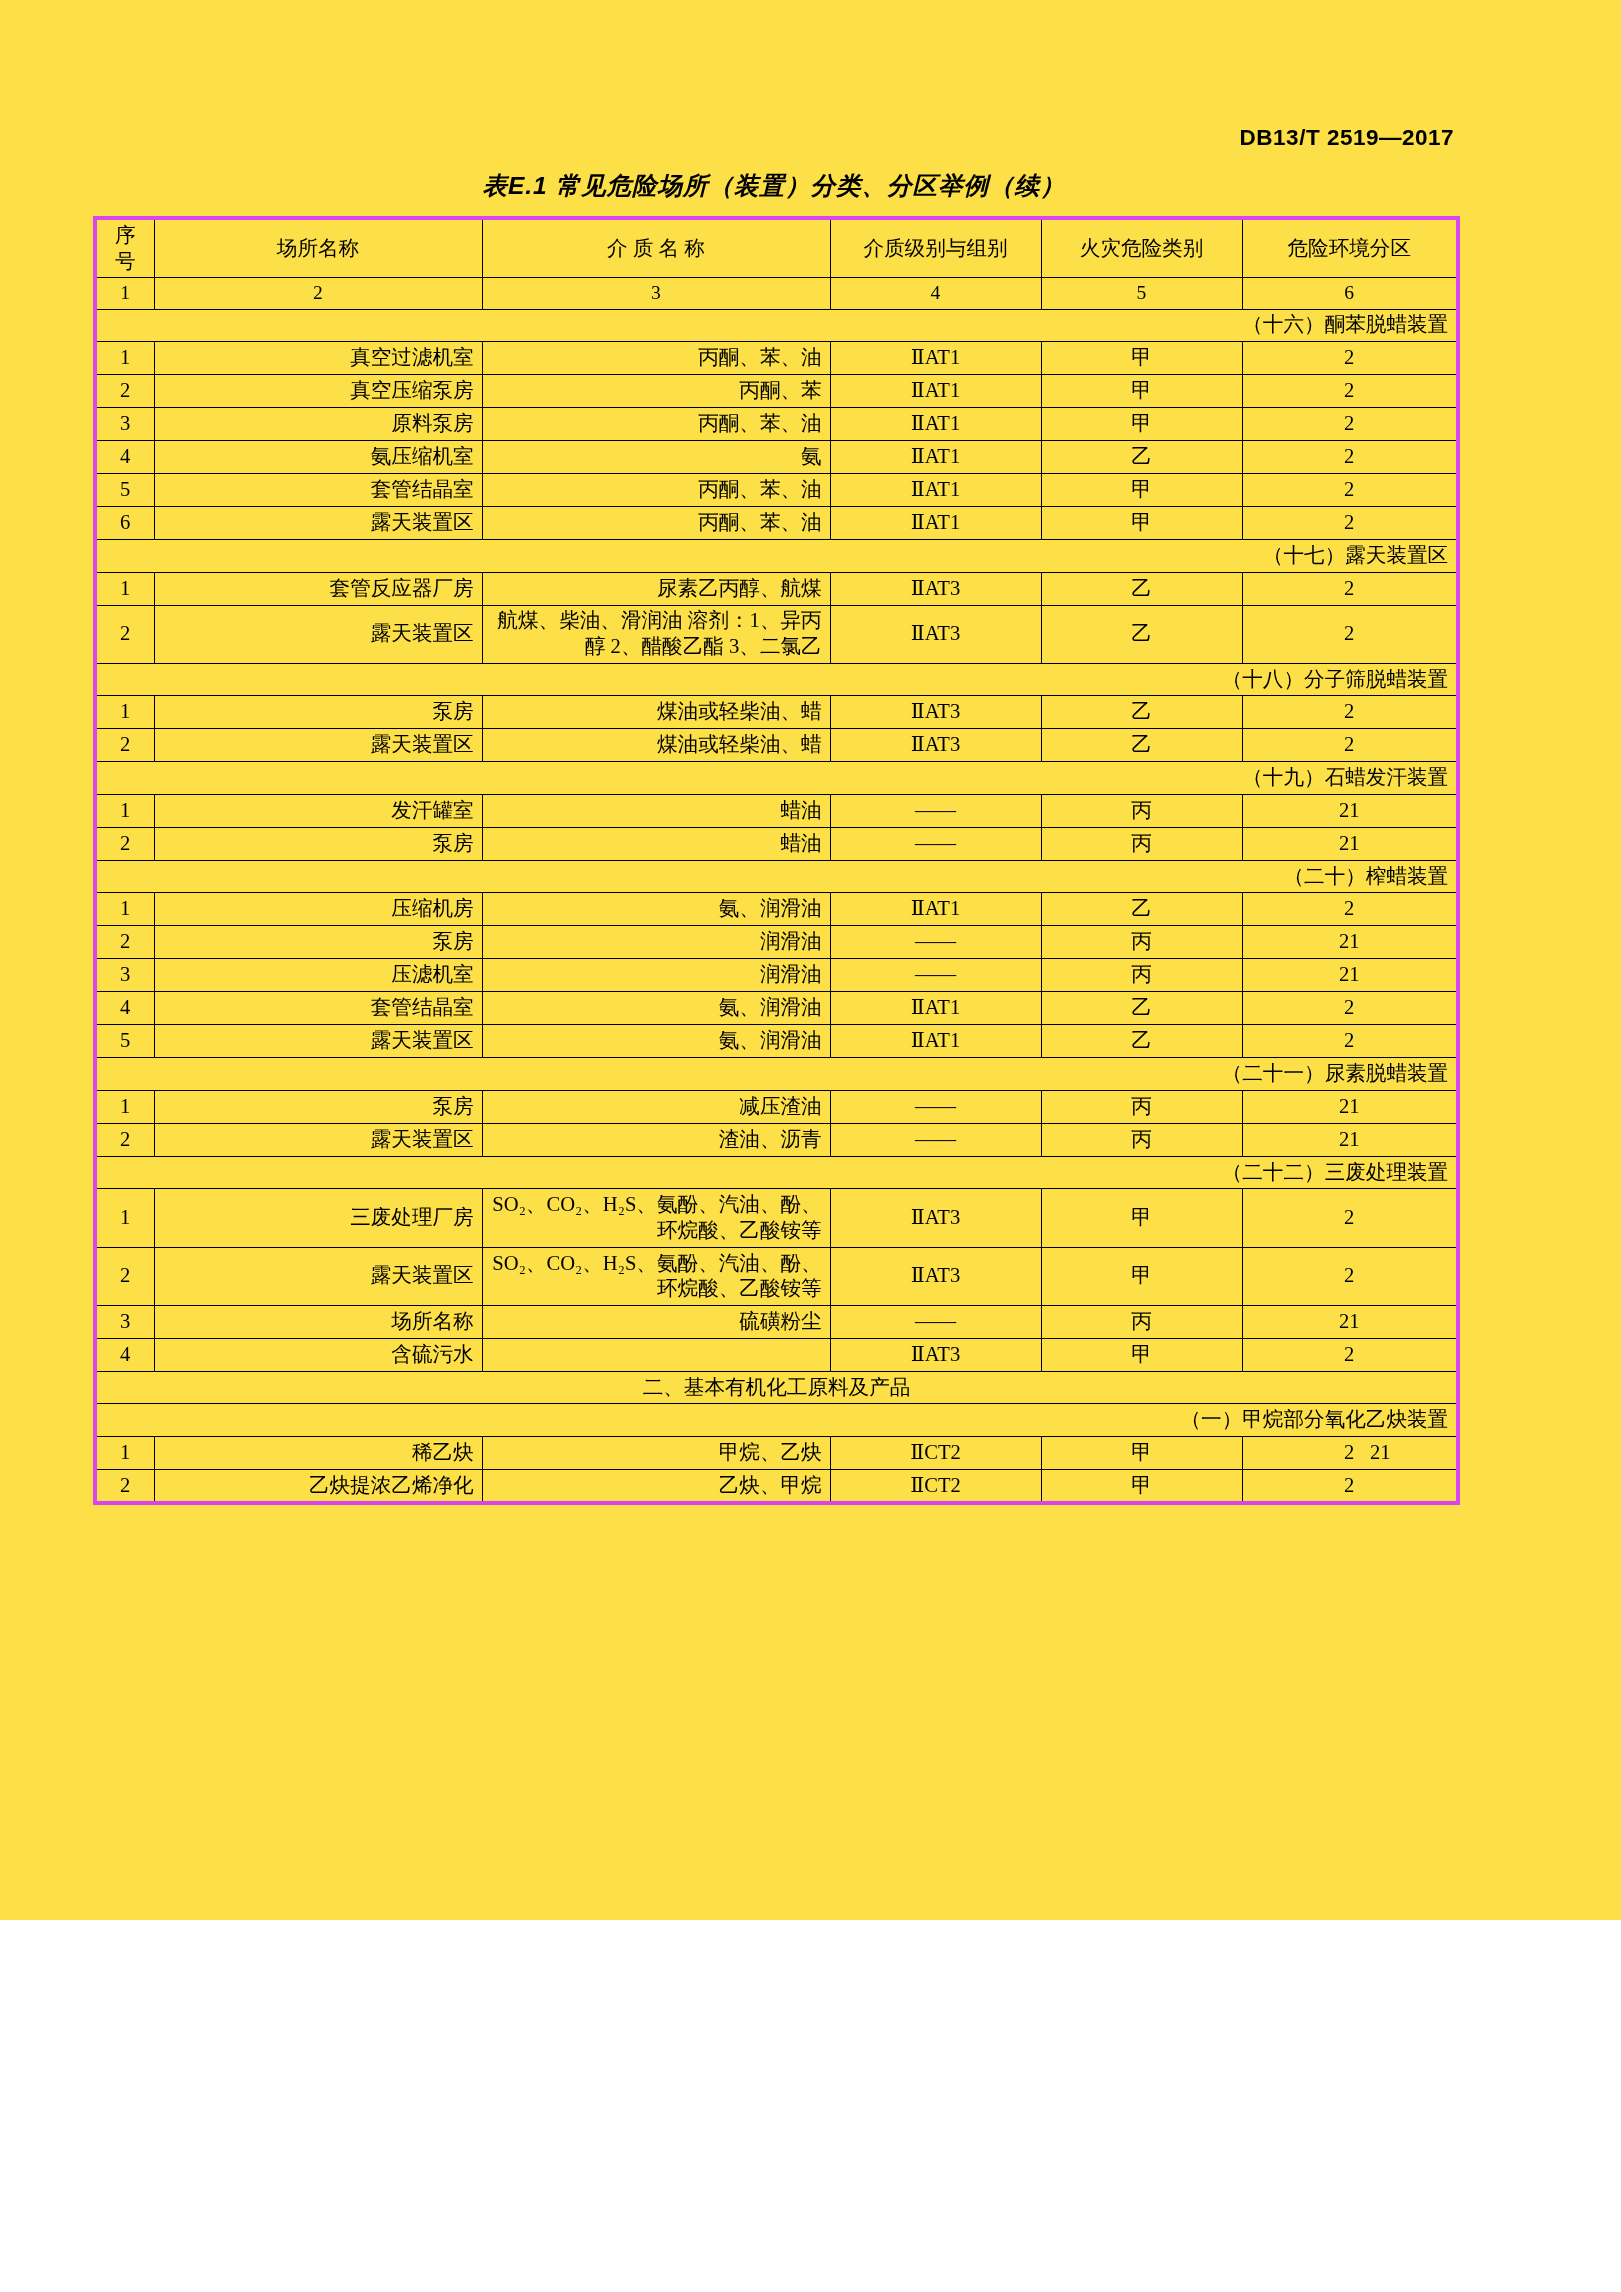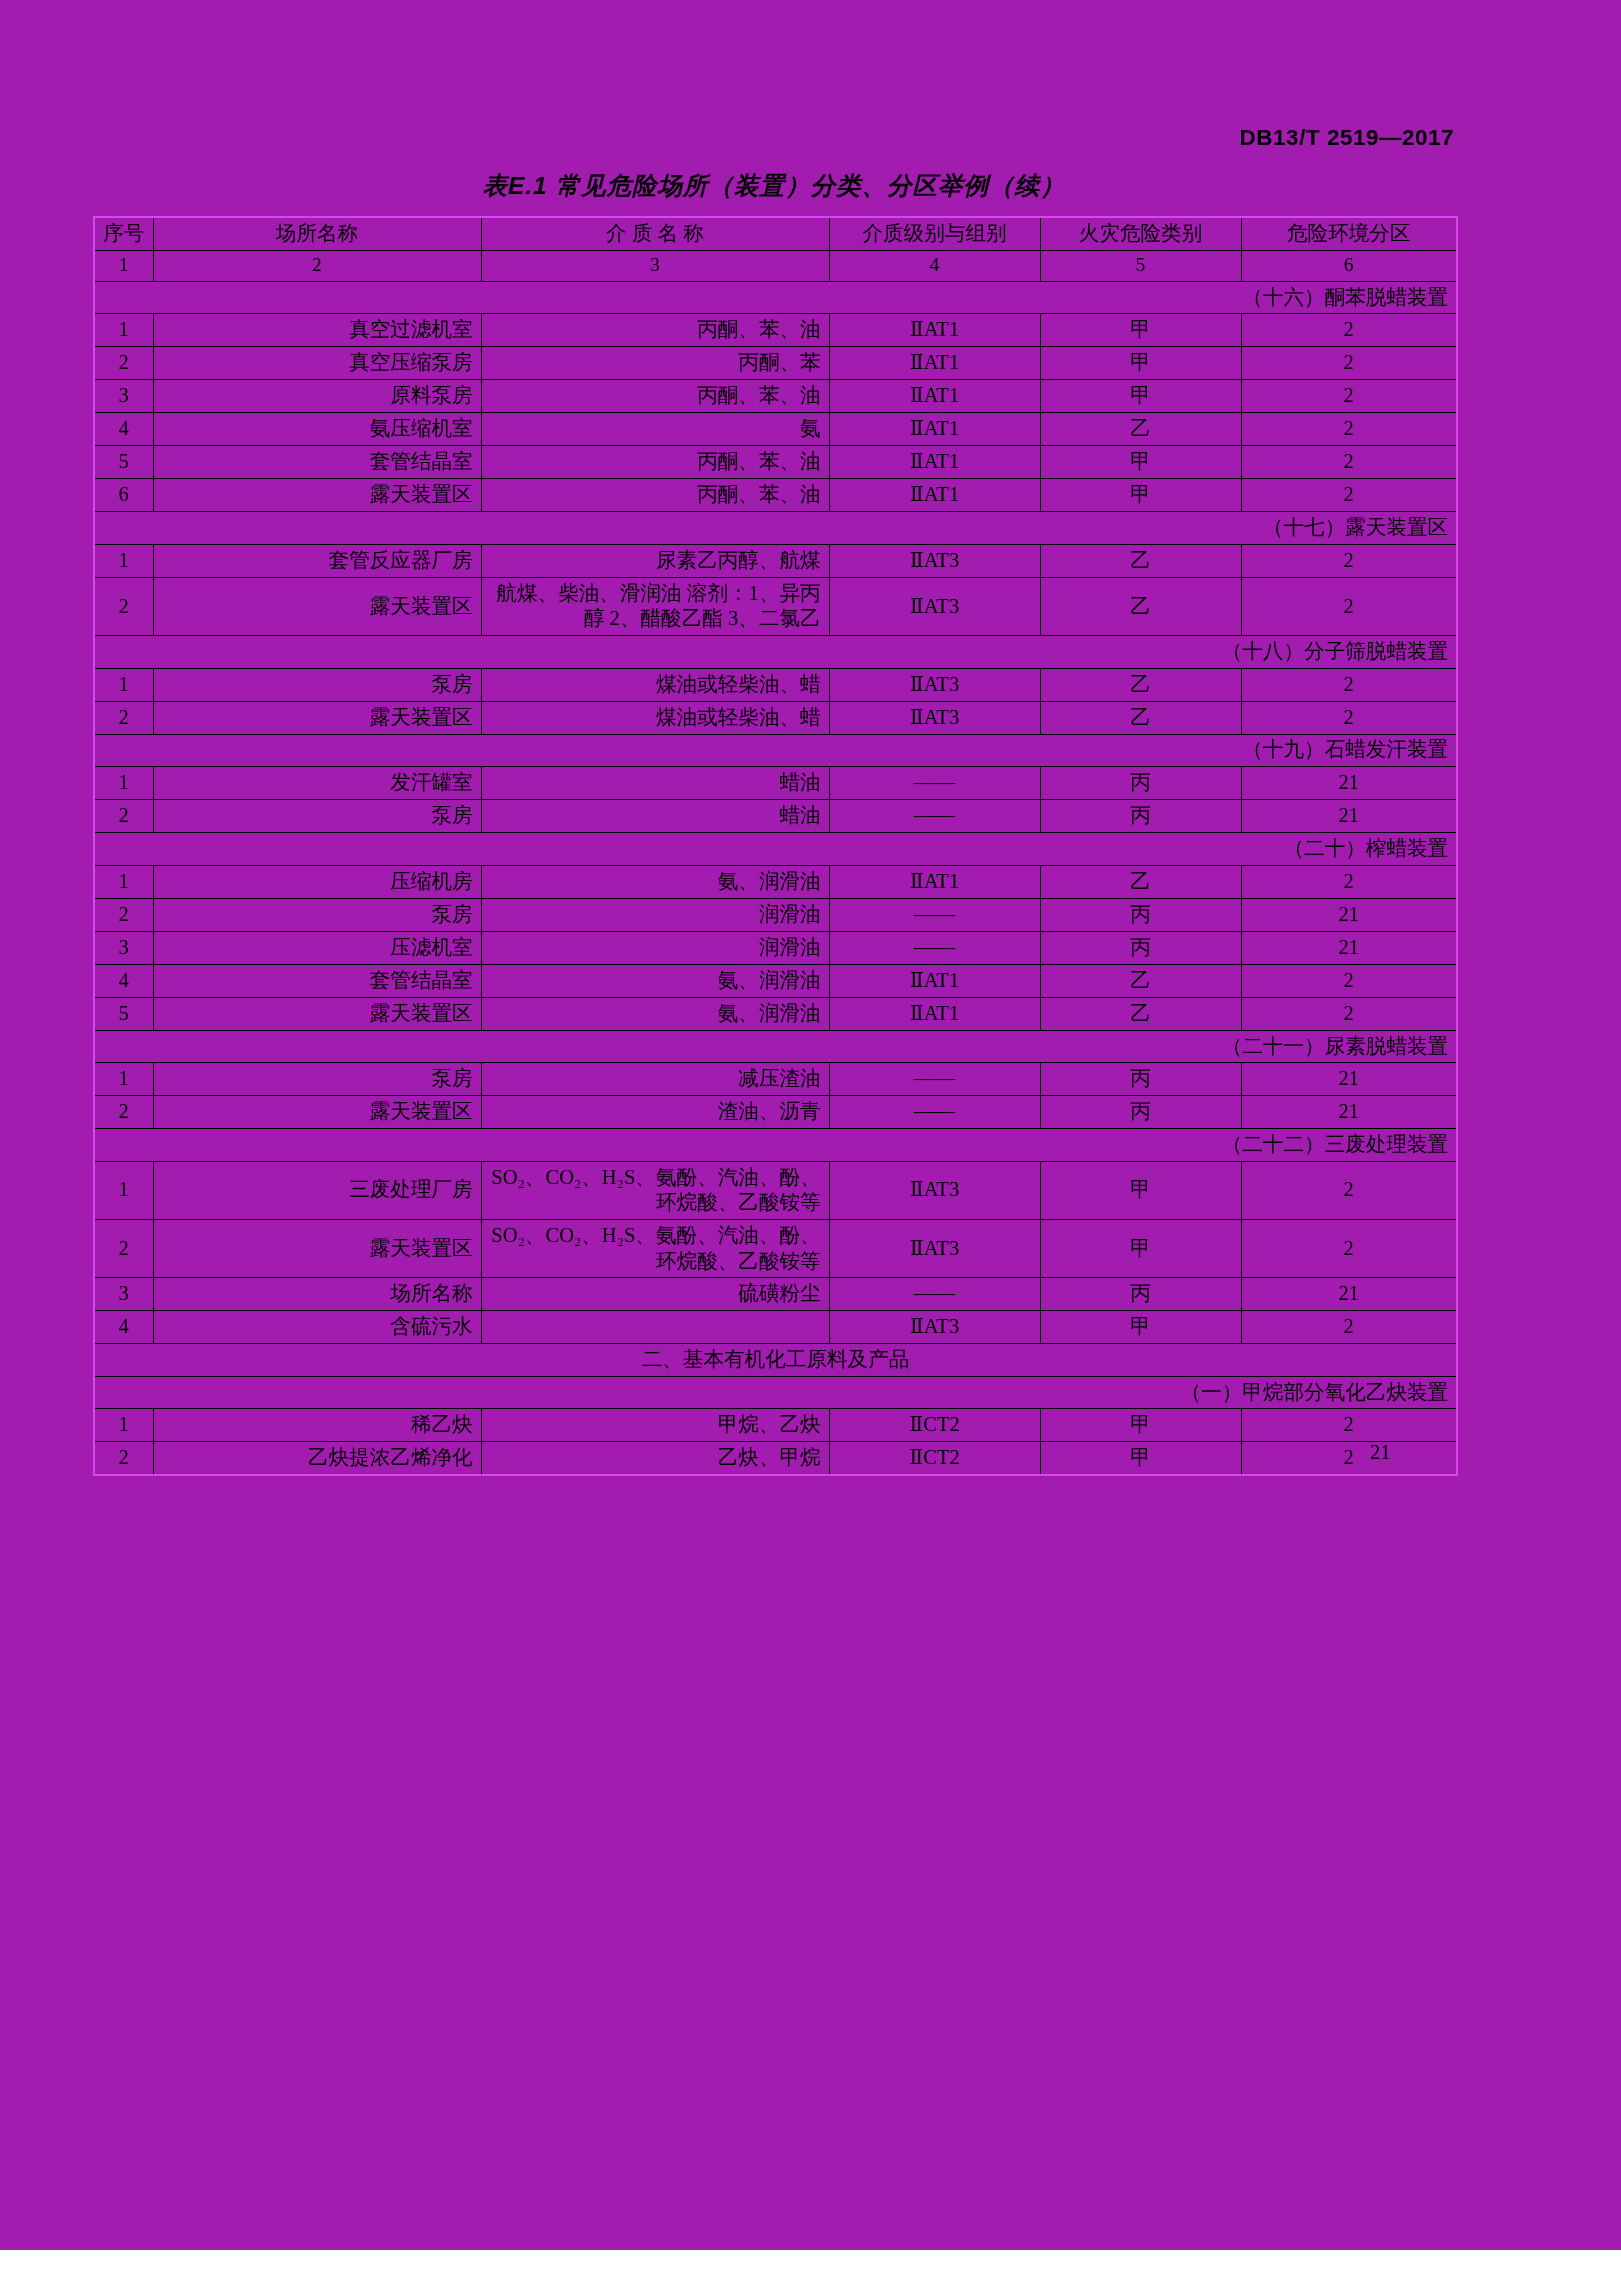--- a/index.html
+++ b/index.html
@@ -4,22 +4,22 @@
 <style>
   * { box-sizing: border-box; }
   html, body { margin: 0; padding: 0; background: #ffffff; }
   body {
     font-family: "Liberation Serif", "DejaVu Serif", serif;
     color: #000000;
   }
   .page {
     position: relative;
     width: 1621px;
-    height: 2250px;
-    background: #a21caf;
+    height: 1920px;
+    background: #fde047;
     margin: 0 auto;
     overflow: hidden;
   }
   .doc-number {
     position: absolute;
     top: 125px;
     right: 167px;
     font-family: "Liberation Sans", "DejaVu Sans", sans-serif;
     font-weight: bold;
     font-size: 22.5px;
@@ -38,21 +38,21 @@
     font-style: italic;
   }
   table.main-table {
     position: absolute;
     top: 216px;
     left: 93px;
     width: 1362px;
     border-collapse: collapse;
     table-layout: fixed;
     font-size: 20.6px;
-    border: 2px solid #d946ef;
+    border: 4px solid #d946ef;
   }
   table.main-table td {
     border: 1px solid #000000;
     padding: 2.9px 7.8px;
     line-height: 1.25;
     overflow: hidden;
     word-break: break-all;
   }
   tr.header-row td { text-align: center; height: 33px; }
   tr.numbers-row td { text-align: center; height: 27.4px; font-size: 19.6px; }

